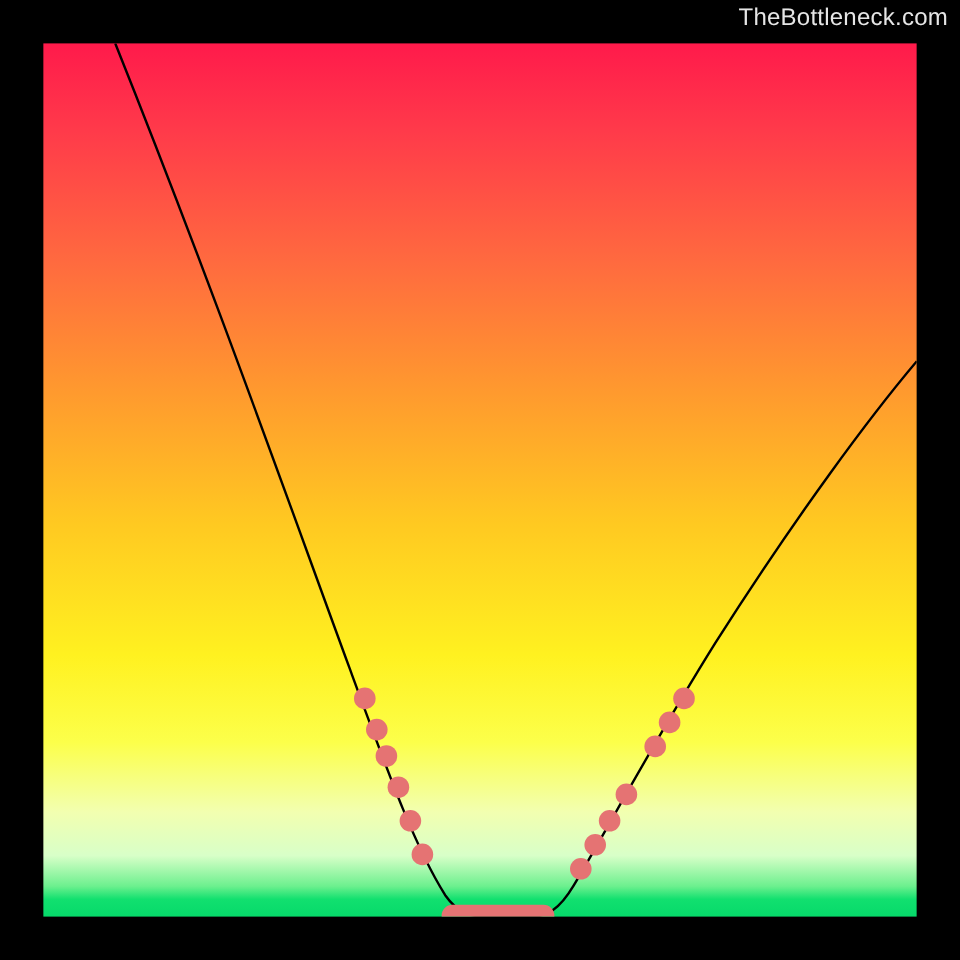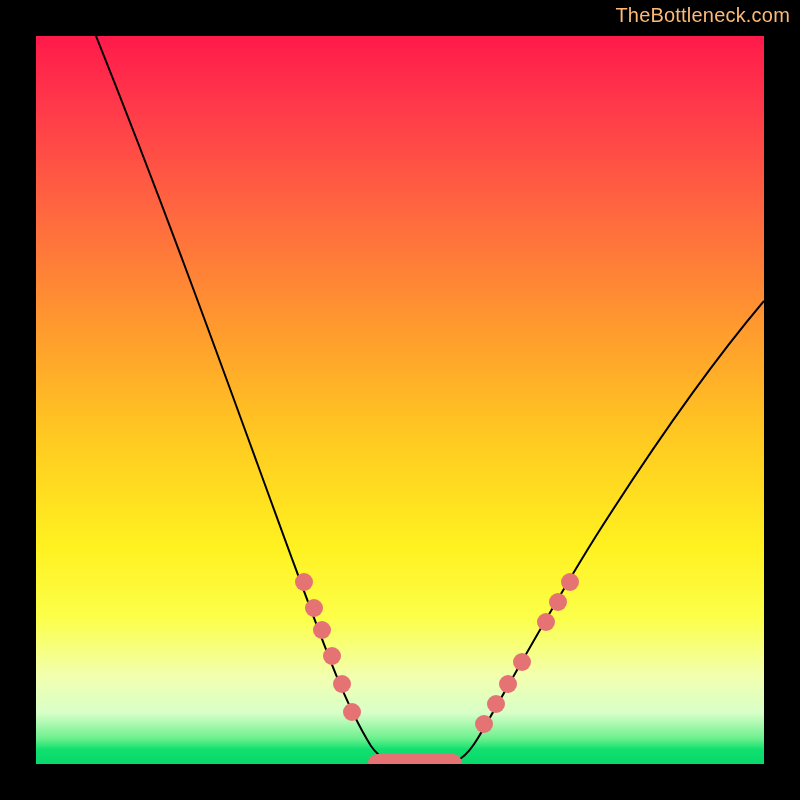--- a/index.html
+++ b/index.html
@@ -43,21 +43,21 @@
       #d8ffc8 93%,
       #6cf08e 96.5%,
       #11e06f 98%,
       #06d96a 100%
     );
   }
   .watermark {
     position: absolute;
     top: 4px;
     right: 10px;
-    color: #fdba74;
+    color: #e5e5e5;
     font-size: 20px;
     letter-spacing: 0.2px;
     user-select: none;
   }
   svg.curve {
     position: absolute;
     inset: 0;
     width: 728px;
     height: 728px;
   }

